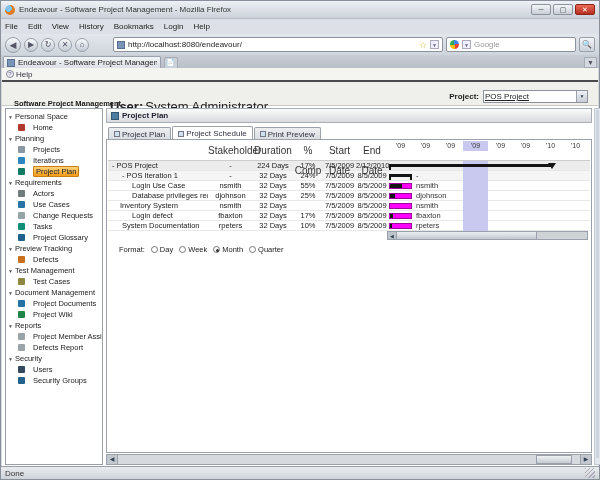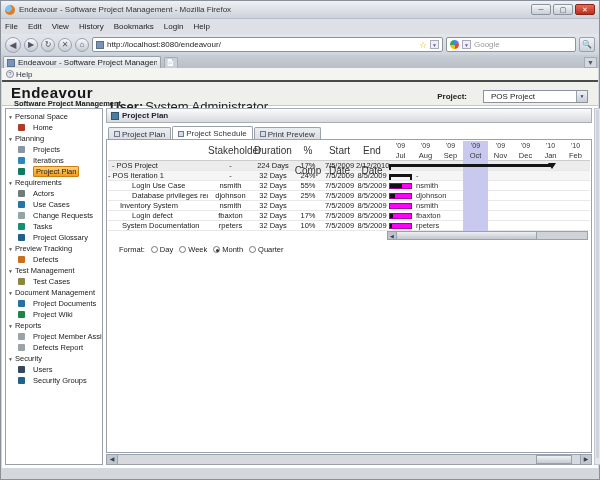--- a/index.html
+++ b/index.html
@@ -27,21 +27,21 @@
   .menu-item { font-size:8px; color:#222; }
 
   .toolbar { position:absolute; left:0; top:33px; right:0; height:21px;
     background:linear-gradient(#e3e7ec,#cfd5dc); display:flex; align-items:center;
     padding:0 4px; gap:3px; }
   .nav-circle { width:16px; height:16px; border-radius:50%; border:1px solid #9aa1ab;
     background:linear-gradient(#f7f9fb,#c4cbd4); text-align:center; line-height:14px;
     font-size:9px; color:#556; flex:0 0 auto; }
   .nav-sm { width:14px; height:14px; line-height:12px; font-size:8px; }
   .urlbar { flex:1; height:15px; background:#fff; border:1px solid #8d939c; border-radius:2px;
-    display:flex; align-items:center; padding:0 3px; gap:3px; }
+    display:flex; align-items:center; padding:0 3px; gap:3px;margin-left:21px; }
   .favicon { width:8px; height:8px; background:#7a93b8; border:1px solid #5b6f8e; flex:0 0 auto; }
   .urlbar input { flex:1; border:none; outline:none; font-size:8px; color:#222;
     font-family:"Liberation Sans",sans-serif; background:transparent; }
   .star { color:#e0b52a; font-size:9px; }
   .drop-sq { width:9px; height:9px; border:1px solid #aab; background:#eef; font-size:5px;
     line-height:8px; text-align:center; color:#668; }
   .searchbar { width:130px; height:15px; background:#fff; border:1px solid #8d939c;
     border-radius:2px; display:flex; align-items:center; padding:0 3px; gap:3px; flex:0 0 auto; }
   .g-logo { width:9px; height:9px; border-radius:50%;
     background:conic-gradient(#4285f4 0 25%,#ea4335 25% 50%,#fbbc05 50% 75%,#34a853 75% 100%); }
@@ -76,25 +76,25 @@
     font-size:6px; line-height:7px; text-align:center; background:#eef; }
   .help-label { color:#334; }
 
   .app-header { position:absolute; left:0; right:0; top:12px; height:26px; background:#efefeb;
     border-top:2px solid #4a4a4a; border-bottom:1px solid #c9c9c4; }
   .logo { position:absolute; left:9px; top:2px; font-size:15px; font-weight:bold;
     letter-spacing:0.5px; color:#15151a; }
   .app-sub { position:absolute; left:12px; top:17px; font-weight:bold; font-size:7.5px; color:#222; }
   .user-line { position:absolute; left:108px; top:17px; font-size:13px; color:#222; }
   .user-line b { margin-right:2px; }
-  .project-line { position:absolute; right:10px; top:8px; display:flex; align-items:center; gap:16px; }
+  .project-line { position:absolute; right:10px; top:8px; display:flex; align-items:center; gap:4px; }
   .project-line b { font-size:8px; }
   .select { width:105px; height:13px; background:#fff; border:1px solid #8d939c;
     display:flex; align-items:center; }
-  .select .val { flex:1; padding-left:7px; }
+  .select .val { flex:1; padding-left:1px;text-decoration:underline; }
   .select .arrow-btn { width:11px; height:100%; background:linear-gradient(#f0f2f5,#c8cdd5);
     border-left:1px solid #9aa1ab; font-size:5px; line-height:11px; text-align:center; color:#345; }
 
   .sidebar { position:absolute; left:3px; top:40px; width:98px; height:357px;
     border:1px solid #9aa0a8; background:#fff; overflow:hidden; padding-top:2px; }
   .tree-section { display:flex; align-items:center; gap:2px; height:11px; padding-left:2px;
     font-size:7.5px; color:#222; }
   .tree-arrow { font-size:5px; color:#555; }
   .tree-item { display:flex; align-items:center; gap:8px; height:11px; padding-left:12px;
     font-size:7.5px; color:#222; white-space:nowrap; }
@@ -226,21 +226,20 @@
   </div>
 
   <div class="page">
 
     <div class="help-row">
       <span class="help-q">?</span>
       <span class="help-label">Help</span>
     </div>
 
     <div class="app-header">
-      <span class="logo">Endeavour</span>
       <span class="app-sub">Software Project Management</span>
       <span class="user-line">
         <b>User:</b><span>System Administrator</span>
       </span>
       <span class="project-line">
         <b>Project:</b>
         <span class="select">
           <span class="val">POS Project</span>
           <span class="arrow-btn">▼</span>
         </span>
@@ -382,50 +381,40 @@
                 <span class="yr-row">
                   <span class="yr-cell">'09</span>
                   <span class="yr-cell">'09</span>
                   <span class="yr-cell">'09</span>
                   <span class="yr-cell hl">'09</span>
                   <span class="yr-cell">'09</span>
                   <span class="yr-cell">'09</span>
                   <span class="yr-cell">'10</span>
                   <span class="yr-cell">'10</span>
                 </span>
-                <span class="mo-row">
-                  <span class="mo-cell">Jul</span>
-                  <span class="mo-cell">Aug</span>
-                  <span class="mo-cell">Sep</span>
-                  <span class="mo-cell hl">Oct</span>
-                  <span class="mo-cell">Nov</span>
-                  <span class="mo-cell">Dec</span>
-                  <span class="mo-cell">Jan</span>
-                  <span class="mo-cell">Feb</span>
-                </span>
               </span>
             </div>
           <div>
               <div class="g-row shade0">
                 <span class="g-cell name c-name" style="padding-left: 4px;">- POS Project</span>
                 <span class="g-cell c-st">-</span>
                 <span class="g-cell c-du">224 Days</span>
                 <span class="g-cell c-pc">17%</span>
                 <span class="g-cell c-sd">7/5/2009</span>
                 <span class="g-cell c-ed">2/12/2010</span>
                 <span class="g-gantt">
                   <span class="col-hl" style="left: 75px;"></span>
                   <span class="bar summary" style="left: 1px; width: 163px;">
                     <span class="cap l"></span>
                     <span class="endarrow"></span>
                   </span>
                 </span>
               </div>
               <div class="g-row shade1">
-                <span class="g-cell name c-name" style="">- POS Iteration 1</span>
+                <span class="g-cell name c-name" style="padding-left: 14px;">- POS Iteration 1</span>
                 <span class="g-cell c-st">-</span>
                 <span class="g-cell c-du">32 Days</span>
                 <span class="g-cell c-pc">24%</span>
                 <span class="g-cell c-sd">7/5/2009</span>
                 <span class="g-cell c-ed">8/5/2009</span>
                 <span class="g-gantt">
                   <span class="col-hl" style="left: 75px;"></span>
                   <span class="bar summary" style="left: 1px; width: 23px;">
                     <span class="cap l"></span>
                     <span class="cap r"></span>
@@ -541,14 +530,18 @@
       <span class="hs-track">
           <span class="hs-thumb"></span>
         </span>
       <span class="hs-arrow r">▶</span>
     </div>
     <div class="page-vscroll">
       <div class="vs-thumb"></div>
     </div>
   </div>
 
+  <div class="statusbar">
+    <span>Done</span>
+    <span class="grip"></span>
+  </div>
 
 </div>
 
 </body></html>

